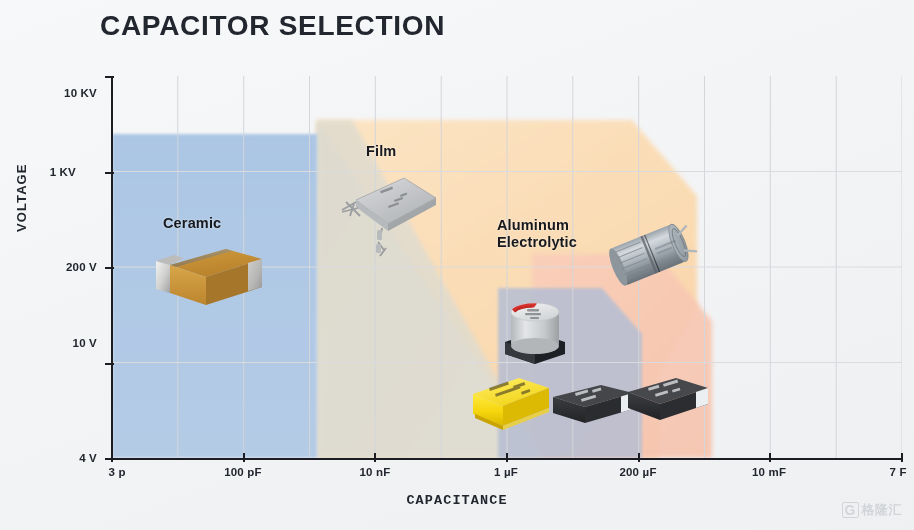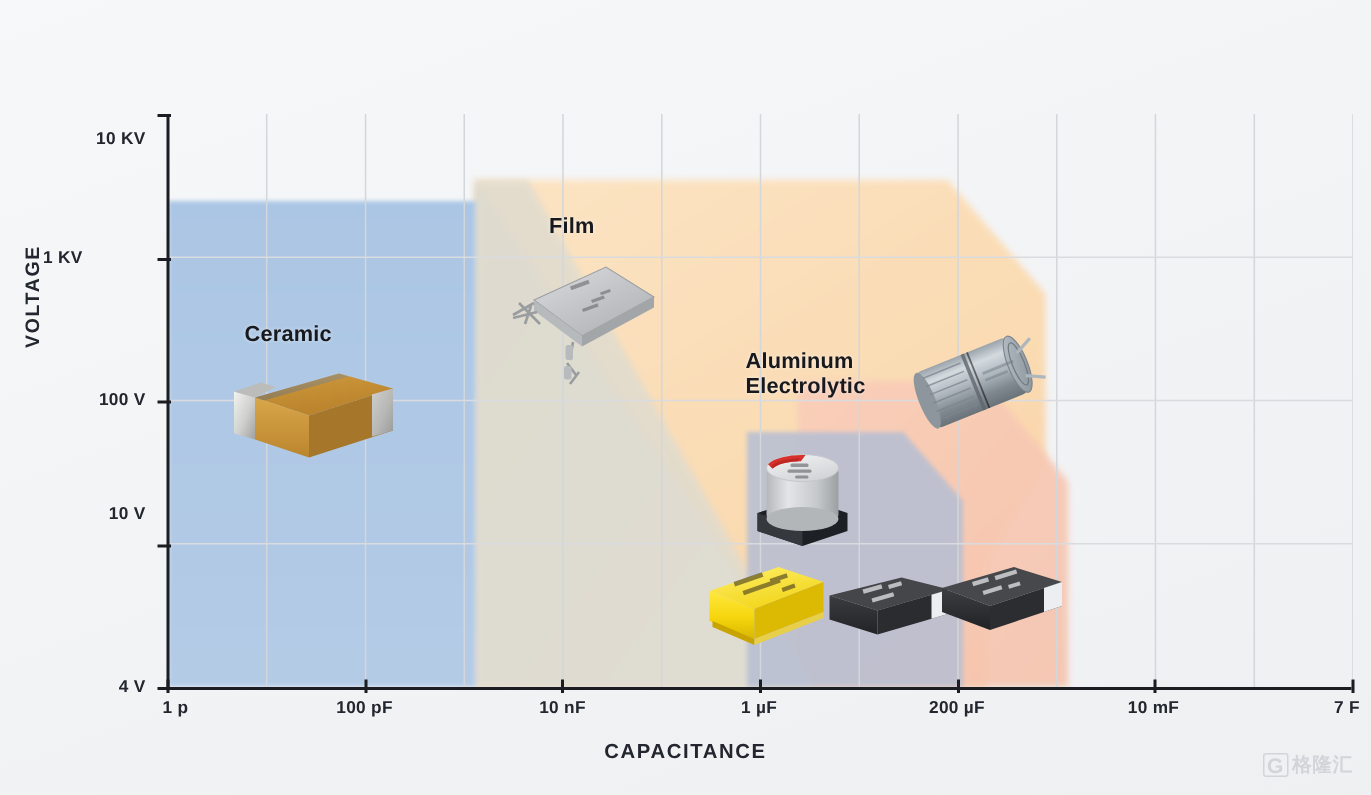--- a/index.html
+++ b/index.html
@@ -80,36 +80,37 @@
   }
   #x-axis-title {
     position: absolute;
     left: 0; top: 493px;
     width: 914px;
     text-align: center;
     font-size: 13.5px;
     font-weight: 700;
     letter-spacing: 1.1px;
     color: #22262e;
+    font-family: Liberation Mono, monospace;
   }
 
   
   .region-label {
     position: absolute;
     font-size: 14.5px;
     font-weight: 700;
     color: #17191e;
     line-height: 1.18;
     letter-spacing: 0.15px;
     white-space: pre-line;
     text-shadow: 0 0 3px rgba(255,255,255,.55);
   }
   #label-ceramic  { left: 163px; top: 215px; }
   #label-film     { left: 366px; top: 143px; }
-  #label-aluminum { left: 497px; top: 217px; margin-top: 16px; }
+  #label-aluminum { left: 497px; top: 217px; }
   #label-polymer  { left: 564px; top: 327px; }
 
   
   .cap { position: absolute; }
   #cap-ceramic  { left: 152px; top: 243px; }
   #cap-film     { left: 336px; top: 168px; }
   #cap-aluminum { left: 606px; top: 216px; }
   #cap-polymer  { left: 497px; top: 296px; }
   #cap-tant-yellow { left: 463px; top: 374px; }
   #cap-tant-black1 { left: 547px; top: 381px; }
@@ -132,20 +133,21 @@
   #watermark .wm-text {
     font-size: 13px; font-weight: 700;
     color: #9aa0a8; letter-spacing: .5px;
   }
 </style>
 </head>
 <body>
 
 <div id="root">
 
+  <div id="chart-title">CAPACITOR SELECTION</div>
 
   <div id="plot-area">
     <svg id="plot-svg" width="790" height="382" viewBox="0 0 790 382">
       <defs>
         <linearGradient id="gCeramic" x1="0" y1="0" x2="0" y2="1">
           <stop offset="0%" stop-color="#a9c5e4"></stop>
           <stop offset="100%" stop-color="#b2cae6"></stop>
         </linearGradient>
         <linearGradient id="gFilm" x1="0.15" y1="0" x2="1" y2="0.9">
           <stop offset="0%" stop-color="#dcd8cb"></stop>
@@ -440,34 +442,34 @@
   <div class="axis-line" id="y-axis-line"></div>
   <div class="axis-line" id="x-axis-line"></div>
 
   <div class="tick-mark y-tick" style="top:76px;"></div>
   <div class="tick-mark y-tick" style="top:171.5px;"></div>
   <div class="tick-mark y-tick" style="top:267px;"></div>
   <div class="tick-mark y-tick" style="top:362.5px;"></div>
   <div class="tick-mark y-tick" style="top:458px;"></div>
 
   <div class="y-tick-label" style="top:87px;  right:817px;">10 KV</div>
-  <div class="y-tick-label" style="top:165.5px; right:859px;">1 KV</div>
-  <div class="y-tick-label" style="top:261px; right:817px;">100 V</div>
+  <div class="y-tick-label" style="top:165.5px; right:838px;">1 KV</div>
+  <div class="y-tick-label" style="top:261px; right:817px;">200 V</div>
   <div class="y-tick-label" style="top:337px; right:817px;">10 V</div>
   <div class="y-tick-label" style="top:452px; right:817px;">4 V</div>
 
   <div class="tick-mark x-tick" style="left:111px;"></div>
   <div class="tick-mark x-tick" style="left:242.7px;"></div>
   <div class="tick-mark x-tick" style="left:374.3px;"></div>
   <div class="tick-mark x-tick" style="left:506px;"></div>
   <div class="tick-mark x-tick" style="left:637.7px;"></div>
   <div class="tick-mark x-tick" style="left:769.3px;"></div>
   <div class="tick-mark x-tick" style="left:901px;"></div>
 
-  <div class="x-tick-label" style="left:117px;">1 p</div>
+  <div class="x-tick-label" style="left:117px;">3 p</div>
   <div class="x-tick-label" style="left:243px;">100 pF</div>
   <div class="x-tick-label" style="left:375px;">10 nF</div>
   <div class="x-tick-label" style="left:506px;">1 µF</div>
   <div class="x-tick-label" style="left:638px;">200 µF</div>
   <div class="x-tick-label" style="left:769px;">10 mF</div>
   <div class="x-tick-label" style="left:898px;">7 F</div>
 
   <div id="y-axis-title">VOLTAGE</div>
   <div id="x-axis-title">CAPACITANCE</div>
 

